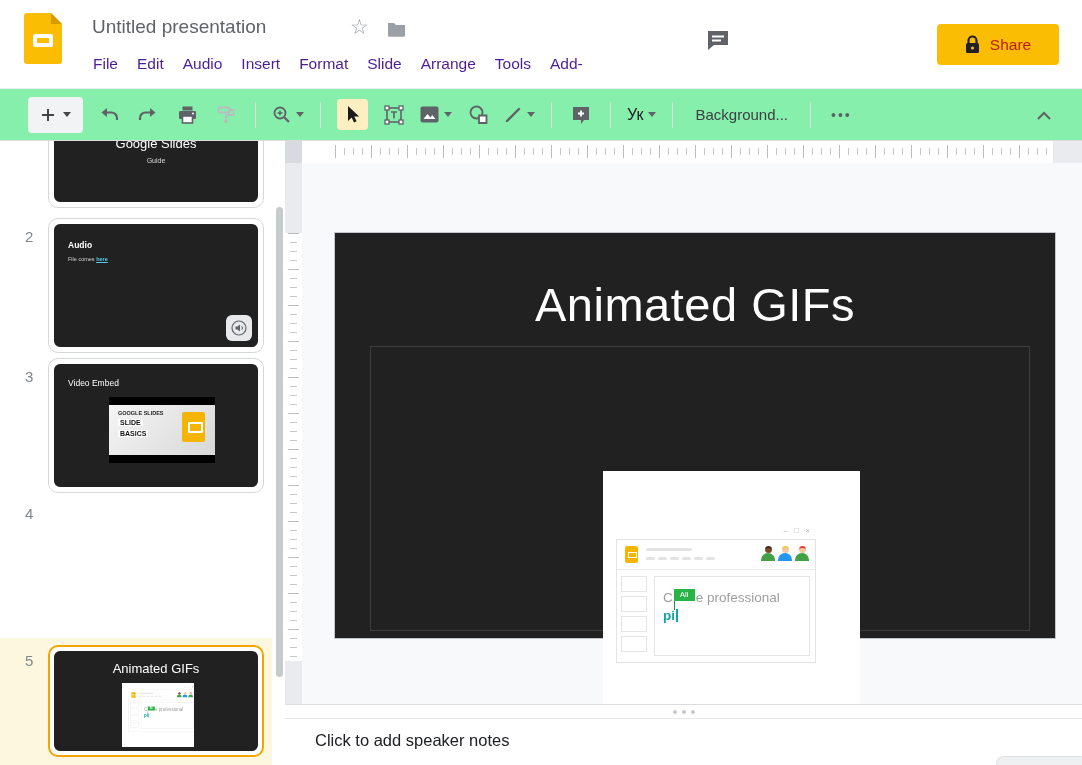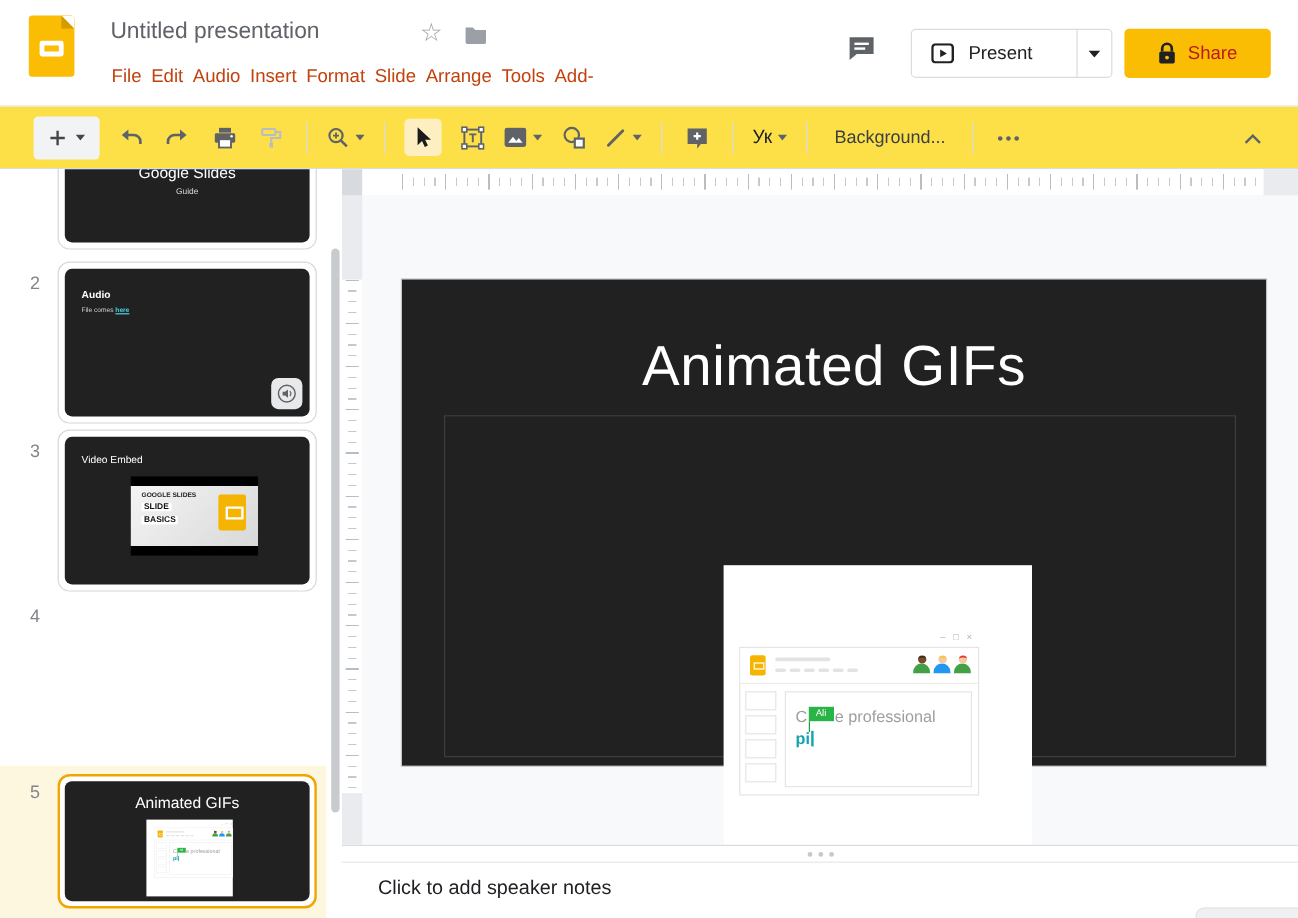--- a/index.html
+++ b/index.html
@@ -12,39 +12,39 @@
   .app-logo { position:absolute; left:24px; top:13px; width:38px; height:51px;
     background:#fbbc04; border-radius:3px; }
   .app-logo::before { content:""; position:absolute; right:0; top:0;
     border-left:11px solid #d79b00; border-top:11px solid #fff;
     border-top-right-radius:3px; }
   .app-logo .scr { position:absolute; left:9px; top:21px; width:20px; height:13px;
     border:4px solid #fff; border-radius:2px; }
   .doc-title { position:absolute; left:92px; top:16px; font-size:19px; color:#5f6368; }
   .star { position:absolute; left:350px; top:15px; font-size:21px; color:#9aa0a6; }
   .folder-ic { position:absolute; left:387px; top:21px; }
-  .menubar { position:absolute; left:93px; top:55px; display:flex; gap:8px;
-    font-size:15.5px; color:#c2410c; }
+  .menubar { position:absolute; left:93px; top:55px; display:flex; gap:19px;
+    font-size:15.5px; color:#4c1d95; }
   .menubar span { cursor:default; }
   .hdr-right { position:absolute; right:0; top:0; width:420px; height:88px; background:#fff; }
   .comment-btn { position:absolute; left:42px; top:27px; width:28px; height:28px; }
   .present-grp { position:absolute; left:97px; top:24px; width:168px; height:41px;
     border:1px solid #dadce0; border-radius:4px; display:flex; align-items:center; background:#fff; }
   .present-main { display:flex; align-items:center; gap:12px; padding:0 16px; height:100%; flex:1; }
   .present-lbl { font-size:15.5px; color:#202124; }
   .present-caret { width:29px; height:100%; border-left:1px solid #dadce0;
     display:flex; align-items:center; justify-content:center; }
   .share-btn { position:absolute; left:275px; top:24px; width:122px; height:41px;
     background:#fbbc04; border-radius:4px; display:flex; align-items:center;
     justify-content:center; gap:10px; }
   .share-lbl { font-size:15.5px; color:#b91c1c; font-weight:500; }
 
   
   .toolbar { position:absolute; left:0; top:88px; width:1082px; height:53px;
-    background:#fde047; border-top:1px solid #e8eaed; border-bottom:1px solid #dadce0;
+    background:#86efac; border-top:1px solid #e8eaed; border-bottom:1px solid #dadce0;
     display:flex; align-items:center; padding:0 18px 0 28px; gap:13px; }
   .tb-btn { width:26px; height:26px; display:flex; align-items:center; justify-content:center; }
   .plus-grp { background:#f1f3f4; border-radius:4px; height:36px; width:55px;
     display:flex; align-items:center; justify-content:center; gap:7px; }
   .tb-sep { width:1px; height:26px; background:#dadce0; margin:0 3px; }
   .tb-grp { display:flex; align-items:center; gap:5px; }
   .sel-on { background:#feefc3; border-radius:4px; width:31px; height:31px; }
   .caret { display:inline-block; }
   .theme-lbl { font-size:16px; color:#202124; }
   .bg-lbl { font-size:15px; color:#3c4043; padding:0 6px; }
@@ -205,34 +205,20 @@
       <span>Add-</span>
     </div>
     <div class="hdr-right">
       <div class="comment-btn">
         <svg width="28" height="28" viewBox="0 0 28 28">
           <path d="M4 4h20v14H10l-6 5z" fill="#5f6368"></path>
           <rect x="8" y="8.5" width="12" height="2" fill="#fff"></rect>
           <rect x="8" y="12.5" width="9" height="2" fill="#fff"></rect>
         </svg>
       </div>
-      <div class="present-grp">
-        <div class="present-main">
-          <svg width="19" height="17" viewBox="0 0 19 17">
-            <rect x="1" y="1" width="17" height="15" rx="2.5" fill="none" stroke="#202124" stroke-width="2"></rect>
-            <path d="M7.5 5.2v6.6l5.6-3.3z" fill="#202124"></path>
-          </svg>
-          <span class="present-lbl">Present</span>
-        </div>
-        <div class="present-caret">
-          <svg width="10" height="6" viewBox="0 0 10 6">
-              <path d="M0 0h10L5 6z" fill="#202124"></path>
-            </svg>
-        </div>
-      </div>
       <div class="share-btn">
         <svg width="15" height="19" viewBox="0 0 15 19">
           <path d="M3.5 8V5.5a4 4 0 0 1 8 0V8" fill="none" stroke="#202124" stroke-width="2.2"></path>
           <rect x="1" y="8" width="13" height="10" rx="1.5" fill="#202124"></rect>
           <circle cx="7.5" cy="13" r="1.6" fill="#fbbc04"></circle>
         </svg>
         <span class="share-lbl">Share</span>
       </div>
     </div>
   </div>

